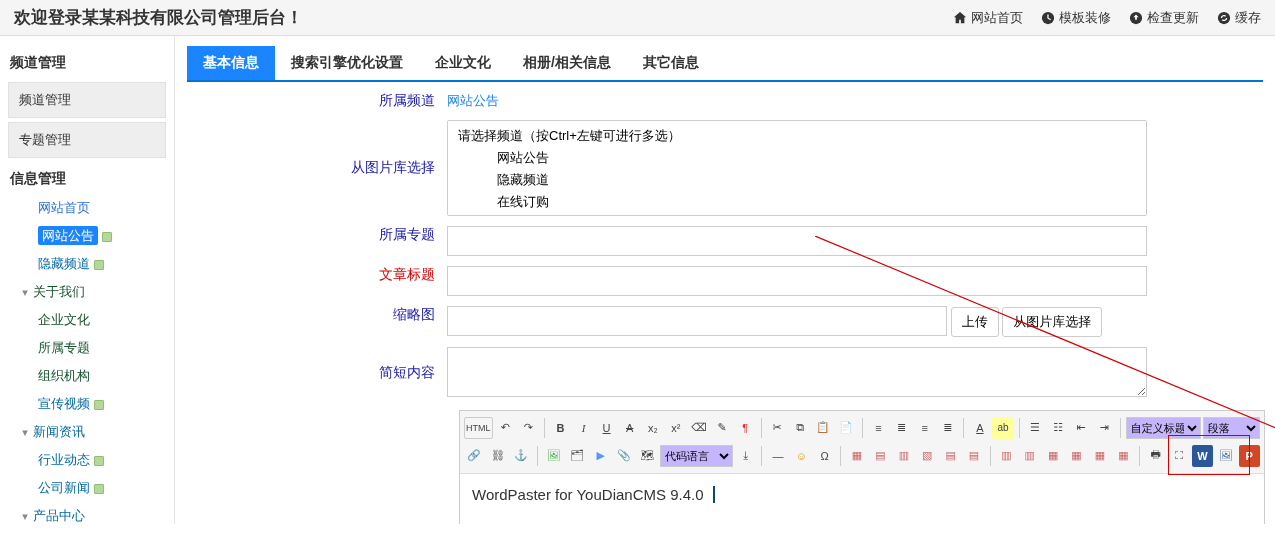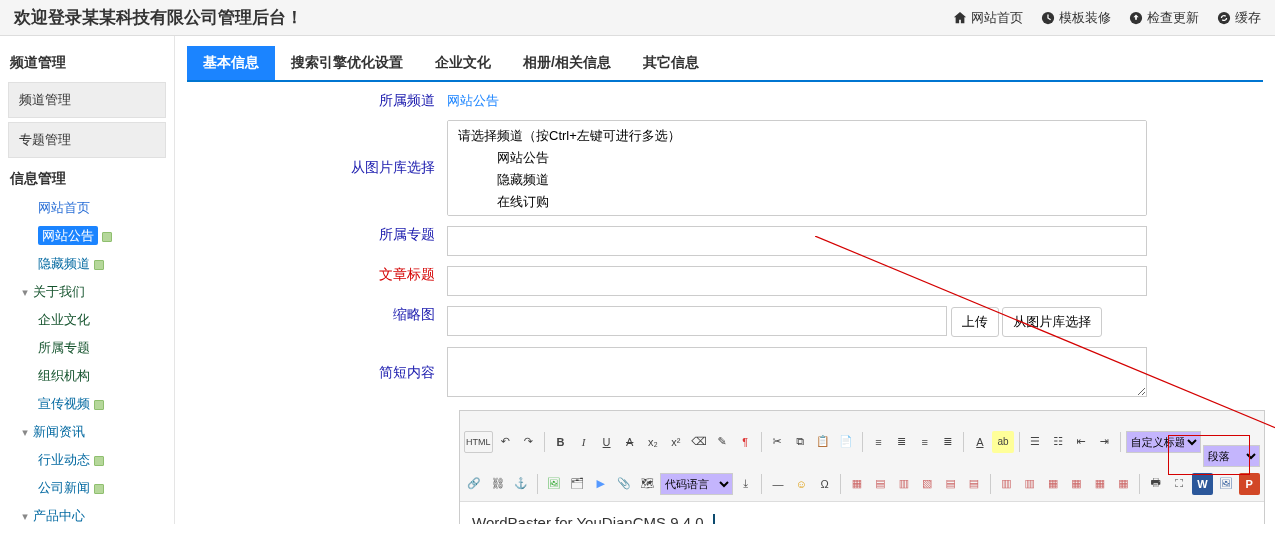--- a/index.html
+++ b/index.html
@@ -35,21 +35,21 @@
 .form-control select.multi { width: 700px; height: 96px; border: 1px solid #ccc; padding: 4px; font-size: 13px; font-family: inherit; }
 .form-control select.multi option { padding: 2px 6px; }
 .form-control input.text { width: 700px; height: 30px; border: 1px solid #ccc; padding: 0 8px; font-size: 13px; }
 .form-control .btn { border: 1px solid #ccc; background: #fff; padding: 5px 10px; cursor: pointer; border-radius: 3px; font-size: 13px; }
 .editor { border: 1px solid #ccc; width: 806px; margin-left: 272px; }
 .toolbar { background: #f5f5f5; border-bottom: 1px solid #ddd; padding: 4px; display: flex; flex-wrap: wrap; align-items: center; gap: 2px; justify-content: center; }
 .tb-btn { width: 22px; height: 22px; border: 1px solid transparent; display: inline-flex; align-items: center; justify-content: center; font-size: 11px; cursor: pointer; color: #444; border-radius: 2px; }
 .tb-sep { width: 1px; height: 20px; background: #ccc; margin: 0 3px; }
 .tb-sel { height: 22px; border: 1px solid #ccc; font-size: 11px; background: #c4b5fd; }
 .tb-sel.w1 { width: 75px; }
-.tb-sel.w2 { width: 60px; margin-top: 28px; }
+.tb-sel.w2 { width: 60px; }
 .tb-row { display: flex; align-items: center; gap: 2px; width: 100%; padding: 2px 0; }
 .editor-body { min-height: 50px; padding: 12px; font-size: 15px; background: #fff; }
 .editor-body .caret { border-right: 2px solid #0c4a6e; padding-right: 9px; }
 .redbox { position: absolute; border: 1px solid #d40000; pointer-events: none; width: 82px; height: 40px; right: 25px; bottom: 49px; }
 .arrow { position: absolute; pointer-events: none; }
 .pgicon { display:inline-block; width:10px; height:10px; background:#b5d79a; border:1px solid #8fbf6f; vertical-align:middle; margin-left:4px; border-radius:1px;}
 svg { display: block; }
 </style>
 </head>
 <body>

